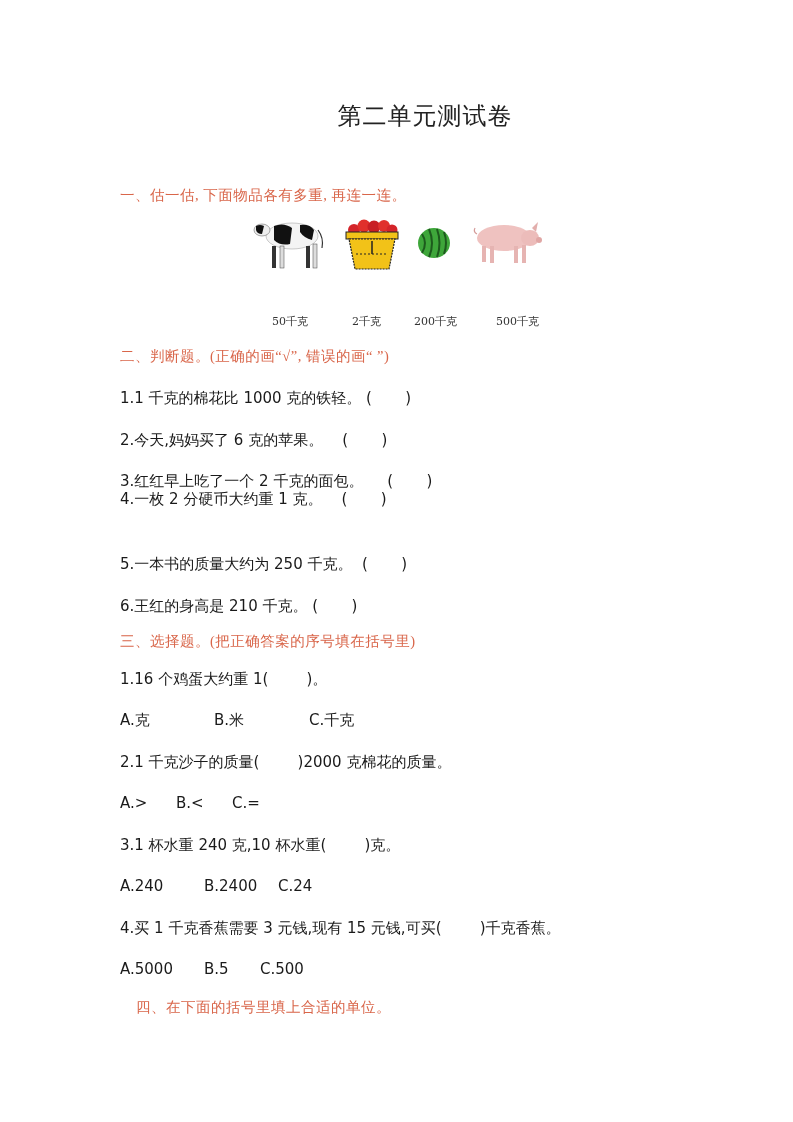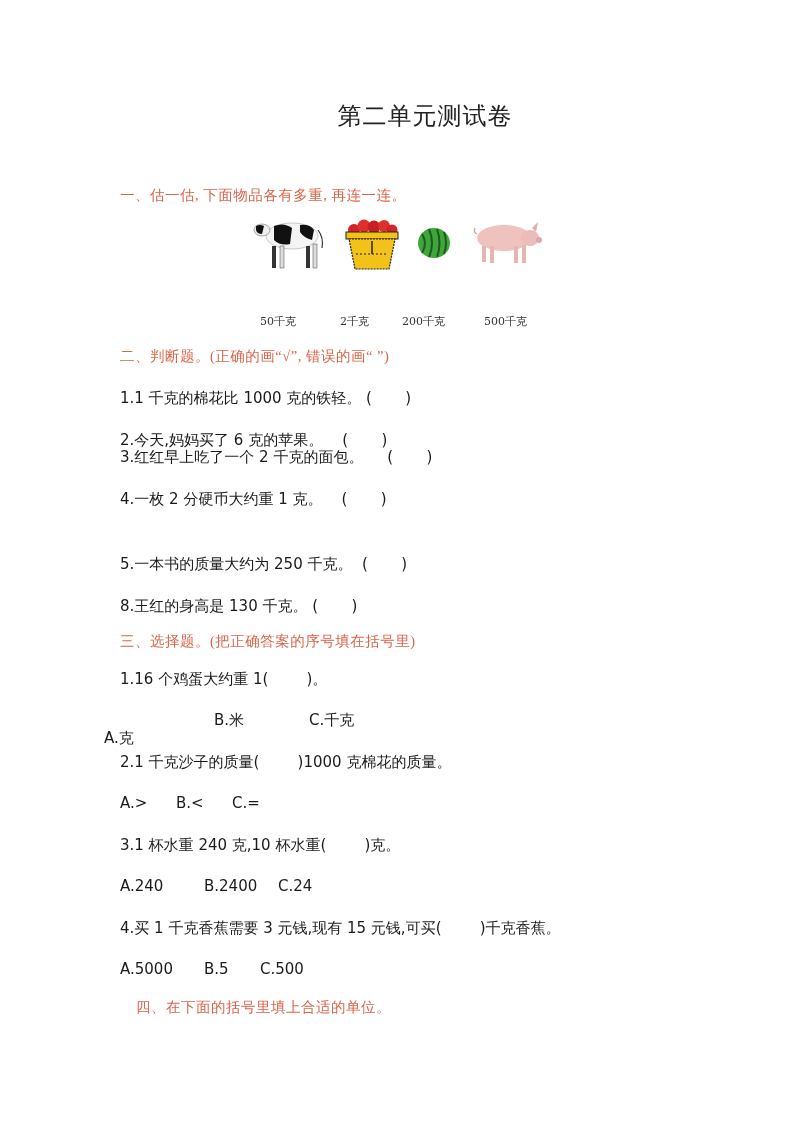--- a/index.html
+++ b/index.html
@@ -7,21 +7,21 @@
          font-family: "DejaVu Sans", "Liberation Sans", sans-serif; color: #1a1a1a; }
   .title { position: absolute; top: 100px; left: 0; width: 850px; text-align: center;
            font-family: "DejaVu Serif", "Liberation Serif", serif; font-size: 24px; color: #222; letter-spacing: 1px; }
   .sec { position: absolute; left: 120px; font-family: Liberation Serif, serif;
          font-size: 14.5px; color: #d9664a; letter-spacing: 0.5px; white-space: nowrap; }
   .line { position: absolute; left: 120px; font-size: 15px; color: #1a1a1a; white-space: pre; }
   .pics { position: absolute; top: 214px; left: 250px; width: 300px; height: 62px; }
   .pic { position: absolute; top: 0; }
   .weights { position: absolute; top: 314px; left: 256px; width: 300px; height: 18px;
              font-family: "DejaVu Serif", "Liberation Serif", serif; font-size: 11px; color: #333; }
-  .w { position: absolute; top: 0; white-space: nowrap; }
+  .w { position: absolute; top: 0; white-space: nowrap; margin-left: 12px; }
 </style>
 </head>
 <body>
 
 <div>
 
   <div class="title">第二单元测试卷</div>
 
   <div class="sec" style="top:186px;">一、估一估, 下面物品各有多重, 再连一连。</div>
 
@@ -76,33 +76,33 @@
   <div class="weights">
     <span class="w" style="left:4px;">50千克</span>
     <span class="w" style="left:84px;">2千克</span>
     <span class="w" style="left:146px;">200千克</span>
     <span class="w" style="left:228px;">500千克</span>
   </div>
 
   <div class="sec" style="top:347px;">二、判断题。(正确的画“√”, 错误的画“    ”)</div>
   <div class="line" style="top:389px;">1.1 千克的棉花比 1000 克的铁轻。 (       )</div>
   <div class="line" style="top:431px;">2.今天,妈妈买了 6 克的苹果。    (       )</div>
-  <div class="line" style="top:448px;">3.红红早上吃了一个 2 千克的面包。     (       )</div>
+  <div class="line" style="top:472px;">3.红红早上吃了一个 2 千克的面包。     (       )</div>
   <div class="line" style="top:490px;">4.一枚 2 分硬币大约重 1 克。    (       )</div>
   <div class="line" style="top:555px;">5.一本书的质量大约为 250 千克。  (       )</div>
-  <div class="line" style="top:597px;">8.王红的身高是 130 千克。 (       )</div>
+  <div class="line" style="top:597px;">6.王红的身高是 210 千克。 (       )</div>
 
   <div class="sec" style="top:632px;">三、选择题。(把正确答案的序号填在括号里)</div>
 
   <div class="line" style="top:670px;">1.16 个鸡蛋大约重 1(        )。</div>
-  <div class="line" style="top:711px; left:104px;margin-top:18px;">A.克</div>
+  <div class="line" style="top:711px; left:120px;">A.克</div>
   <div class="line" style="top:711px; left:214px;">B.米</div>
   <div class="line" style="top:711px; left:309px;">C.千克</div>
 
-  <div class="line" style="top:753px;">2.1 千克沙子的质量(        )1000 克棉花的质量。</div>
+  <div class="line" style="top:753px;">2.1 千克沙子的质量(        )2000 克棉花的质量。</div>
   <div class="line" style="top:794px; left:120px;">A.&gt;</div>
   <div class="line" style="top:794px; left:176px;">B.&lt;</div>
   <div class="line" style="top:794px; left:232px;">C.=</div>
 
   <div class="line" style="top:836px;">3.1 杯水重 240 克,10 杯水重(        )克。</div>
   <div class="line" style="top:877px; left:120px;">A.240</div>
   <div class="line" style="top:877px; left:204px;">B.2400</div>
   <div class="line" style="top:877px; left:278px;">C.24</div>
 
   <div class="line" style="top:919px;">4.买 1 千克香蕉需要 3 元钱,现有 15 元钱,可买(        )千克香蕉。</div>

